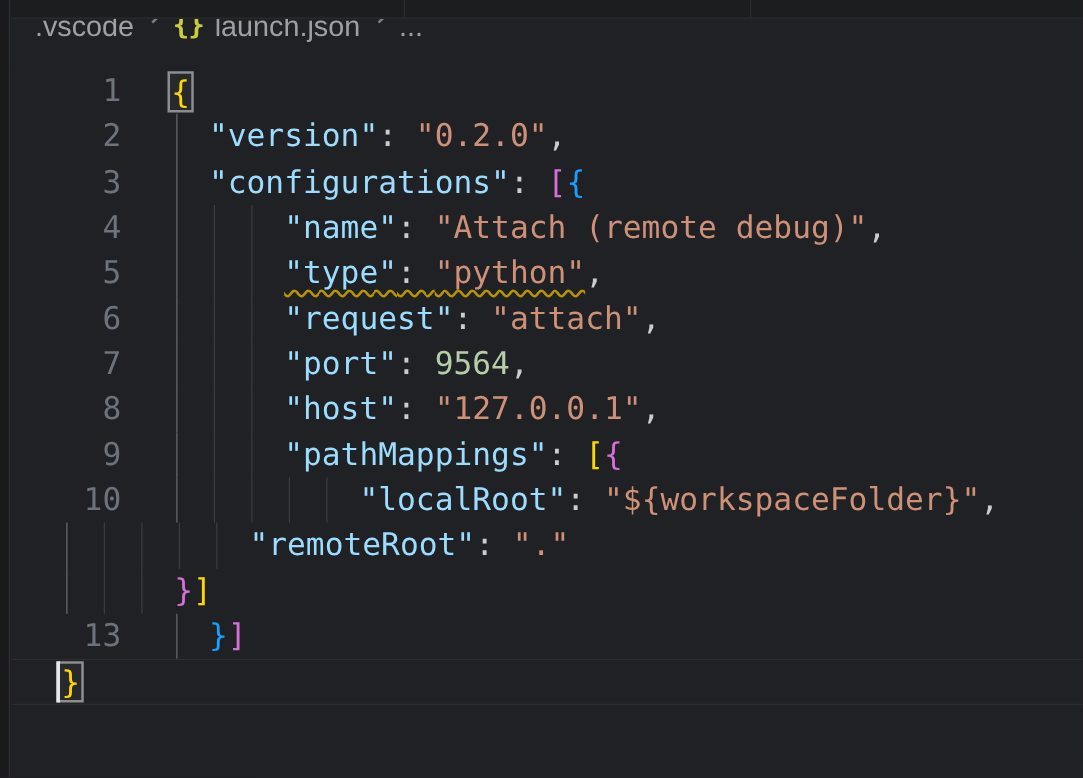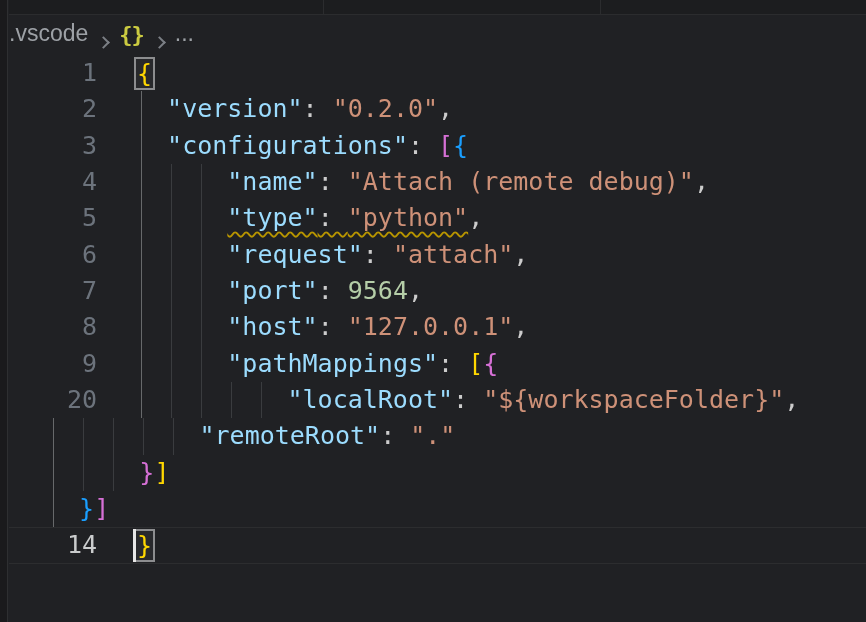--- a/index.html
+++ b/index.html
@@ -3,21 +3,21 @@
 <meta charset="utf-8">
 <style>
   *{margin:0;padding:0;box-sizing:border-box}
   html,body{width:866px;height:622px;overflow:hidden;background:#202124}
   body{position:relative;font-family:"DejaVu Sans Mono",monospace}
 
   .left-strip{position:absolute;left:0;top:0;width:8px;height:622px;background:#1a1a1c;border-right:1px solid #2e2f31;z-index:6}
   .tabstrip{position:absolute;left:9px;right:0;top:0;height:15px;background:#1c1d1f;border-bottom:1px solid #2b2c2e;z-index:5}
   .tabsep{position:absolute;top:0;bottom:0;width:1px;background:#2b2c2e}
 
-  .breadcrumb{position:absolute;left:9px;right:0;top:8px;height:39px;display:flex;align-items:flex-end;gap:9px;
+  .breadcrumb{position:absolute;left:9px;right:0;top:8px;height:39px;display:flex;align-items:flex-start;padding-left:19px;gap:9px;
     font-family:"Liberation Sans",sans-serif;font-size:23px;color:#9da1a6}
   .crumb{white-space:nowrap}
   .chev{width:9px;height:9px;border-top:2px solid #7b7f85;border-right:2px solid #7b7f85;transform:rotate(45deg);flex:none;margin:0 2px}
   .json-icon{color:#cbcb41;font-family:"DejaVu Sans Mono",monospace;font-weight:bold;font-size:22px;letter-spacing:-1px}
 
   .editor{position:absolute;left:9px;right:0;top:55px;bottom:0;background:#202124}
   .line{display:flex;height:36.35px;position:relative;border-top:1px solid transparent;border-bottom:1px solid transparent}
   .line.current{border-top-color:#2c2d2f;border-bottom-color:#2c2d2f}
   .gutter{flex:none;width:88px;text-align:right;font-size:25px;line-height:34.3px;color:#6c737c}
   .line.current .gutter{color:#cacccd}
@@ -44,20 +44,21 @@
 
 <div class="left-strip"></div>
 <div class="tabstrip">
     <div class="tabsep" style="left: 314px;"></div>
     <div class="tabsep" style="left: 591px;"></div>
   </div>
 <div class="breadcrumb">
     <span class="crumb">.vscode</span>
     <span class="chev"></span>
     <span class="json-icon">{}</span>
+    <span class="crumb">launch.json</span>
     <span class="chev"></span>
     <span class="crumb">...</span>
   </div>
 <div class="editor">
     <div class="line">
       <div class="gutter">1</div>
       <div class="code"><span class="tok-b1 bmatch">{</span></div>
     </div>
     <div class="line">
       <div class="gutter">2</div>
@@ -85,29 +86,29 @@
     </div>
     <div class="line">
       <div class="gutter">8</div>
       <div class="code"><div class="guide active" style="left: 4px;"></div><div class="guide" style="left: 33.9px;"></div><div class="guide" style="left: 63.8px;"></div><span class="tok-ws">      </span><span class="tok-key">"host"</span><span class="tok-punct">: </span><span class="tok-str">"127.0.0.1"</span><span class="tok-punct">,</span></div>
     </div>
     <div class="line">
       <div class="gutter">9</div>
       <div class="code"><div class="guide active" style="left: 4px;"></div><div class="guide" style="left: 33.9px;"></div><div class="guide" style="left: 63.8px;"></div><span class="tok-ws">      </span><span class="tok-key">"pathMappings"</span><span class="tok-punct">: </span><span class="tok-b1">[</span><span class="tok-b2">{</span></div>
     </div>
     <div class="line">
-      <div class="gutter">20</div>
+      <div class="gutter">10</div>
       <div class="code"><div class="guide active" style="left: 4px;"></div><div class="guide" style="left: 33.9px;"></div><div class="guide" style="left: 63.8px;"></div><div class="guide" style="left: 93.7px;"></div><div class="guide" style="left: 123.6px;"></div><span class="tok-ws">          </span><span class="tok-key">"localRoot"</span><span class="tok-punct">: </span><span class="tok-str">"${workspaceFolder}"</span><span class="tok-punct">,</span></div>
     </div>
     <div class="line">
       <div class="code"><div class="guide active" style="left: 4px;"></div><div class="guide" style="left: 33.9px;"></div><div class="guide" style="left: 63.8px;"></div><div class="guide" style="left: 93.7px;"></div><div class="guide" style="left: 123.6px;"></div><span class="tok-ws">          </span><span class="tok-key">"remoteRoot"</span><span class="tok-punct">: </span><span class="tok-str">"."</span></div>
     </div>
     <div class="line">
       <div class="code"><div class="guide active" style="left: 4px;"></div><div class="guide" style="left: 33.9px;"></div><div class="guide" style="left: 63.8px;"></div><span class="tok-ws">      </span><span class="tok-b2">}</span><span class="tok-b1">]</span></div>
     </div>
     <div class="line">
+      <div class="gutter">13</div>
       <div class="code"><div class="guide active" style="left: 4px;"></div><span class="tok-ws">  </span><span class="tok-b3">}</span><span class="tok-b2">]</span></div>
     </div>
     <div class="line current">
-      <div class="gutter">14</div>
       <div class="code"><div class="cursor"></div><span class="tok-b1 bmatch">}</span></div>
     </div>
   </div>
 
 </body></html>

